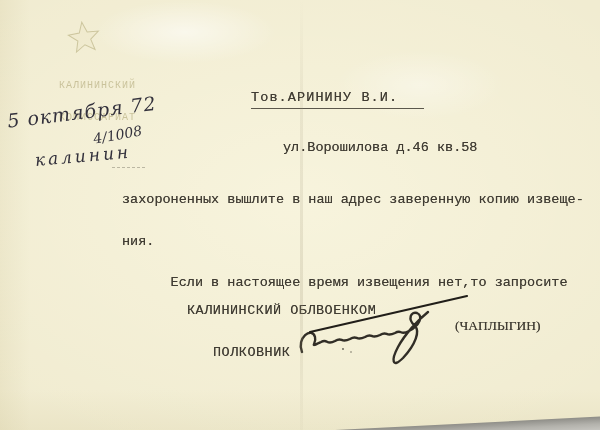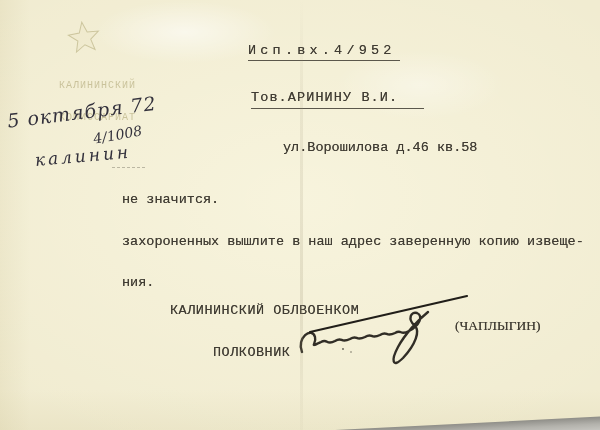--- a/index.html
+++ b/index.html
@@ -33,21 +33,21 @@
   .ref-line{
     left:248px;top:44px;letter-spacing:4.2px;
     border-bottom:1.5px solid rgba(64,60,51,0.85);padding:0 4px 2px 0;
   }
   .addressee{
     left:251px;top:91px;letter-spacing:1.1px;
     border-bottom:1.5px solid rgba(64,60,51,0.85);padding:0 26px 3px 0;
   }
   .address-block{left:283px;top:112px;line-height:14.5px;}
   .body-block{left:122px;top:166px;}
-  .org-line{left:170px;top:304px;letter-spacing:0.5px;}
+  .org-line{left:187px;top:304px;letter-spacing:0.5px;}
   .rank-line{left:213px;top:319px;letter-spacing:0.5px;margin-top:27px;}
   .name-line{left:455px;top:319px;font-family:Liberation Serif, serif;}
   .stamp-text{
     position:absolute;left:25px;top:60px;width:145px;text-align:center;
     font-size:10px;line-height:10.5px;letter-spacing:1px;
     color:rgba(168,158,108,0.55);white-space:pre;
   }
   .stamp-star{position:absolute;left:67px;top:21px;}
   .hand{
     position:absolute;color:#33313c;
@@ -74,31 +74,30 @@
   <div class="stamp-text">
     <div>КАЛИНИНСКИЙ</div>
     <div>КОМИССАРИАТ</div>
   </div>
 
   <div class="hand hand-date">5 октября 72</div>
   <div class="hand hand-num">4/1008</div>
   <div class="hand hand-name">калинин</div>
   <div class="hand-dash"></div>
 
-  <div class="typed ref-line">Исп.вх.4/952</div>
 
   <div class="typed addressee">Тов.АРИНИНУ В.И.</div>
   <div class="typed address-block">
     <div>ул.Ворошилова д.46 кв.58</div>
   </div>
 
   <div class="typed body-block">
-    <div>не значится.</div>
     <div>захороненных вышлите в наш адрес заверенную копию извеще-</div>
     <div>ния.</div>
+    <div>      Если в настоящее время извещения нет,то запросите</div>
     
     
   </div>
 
   <div class="typed org-line">КАЛИНИНСКИЙ ОБЛВОЕНКОМ</div>
   <div class="typed rank-line">ПОЛКОВНИК</div>
   <div class="typed name-line">(ЧАПЛЫГИН)</div>
 
   <svg class="signature" width="185" height="92" viewBox="0 0 185 92">
     <path d="M179,4 L22,40" fill="none" stroke="#211e19" stroke-width="2.2" stroke-linecap="round"></path>

